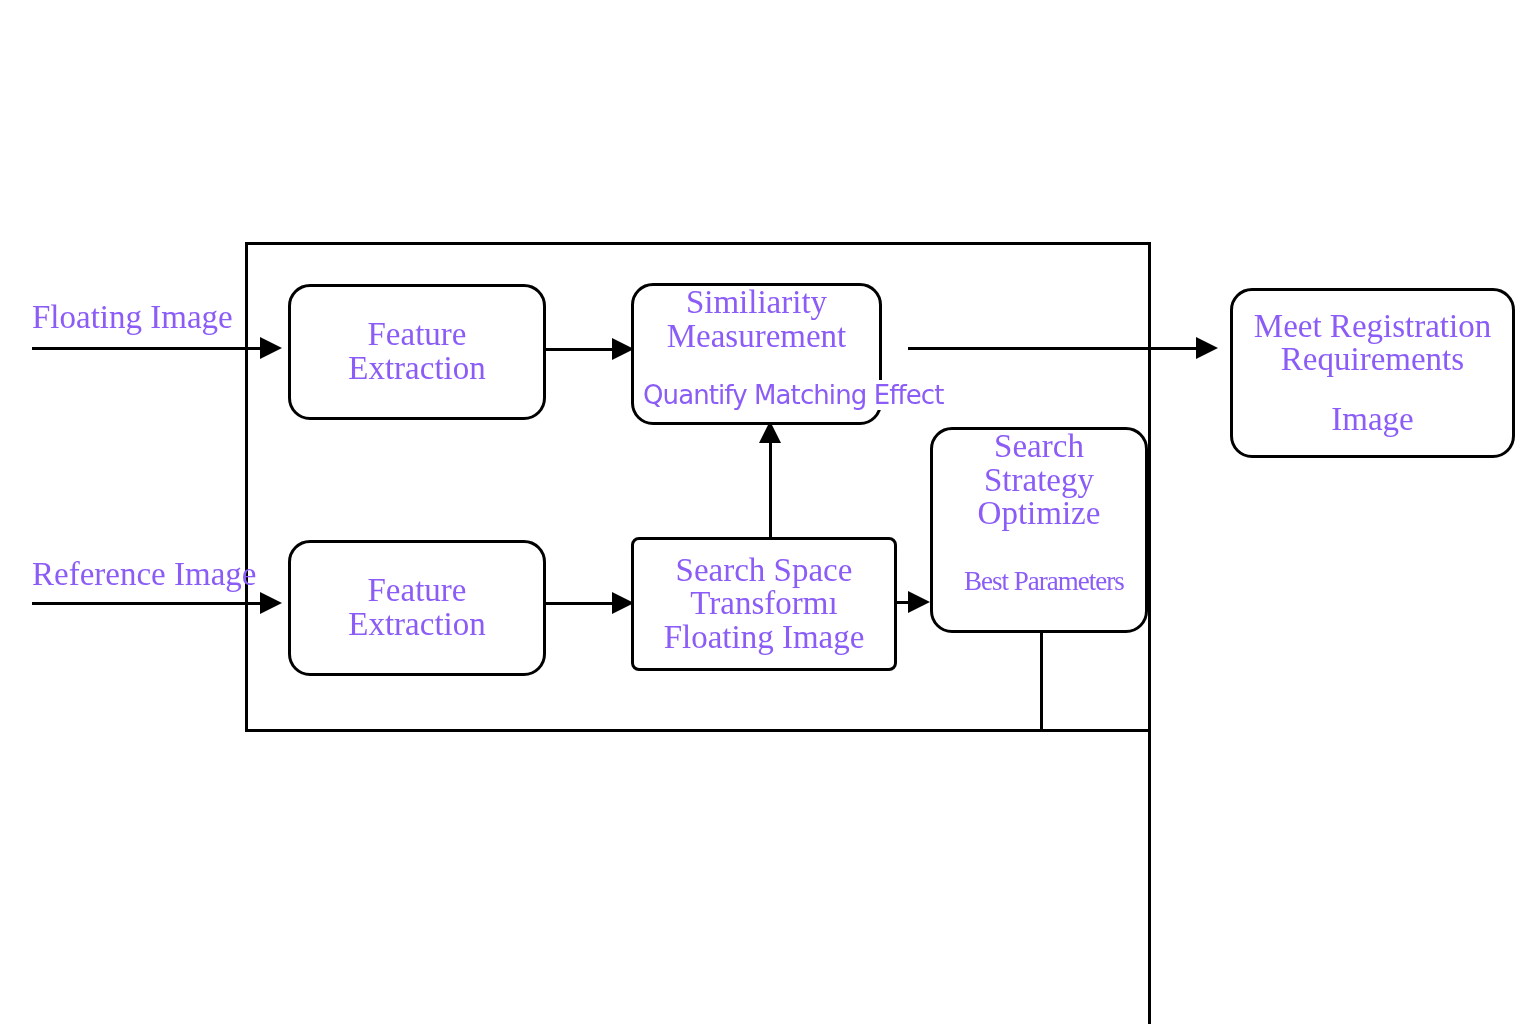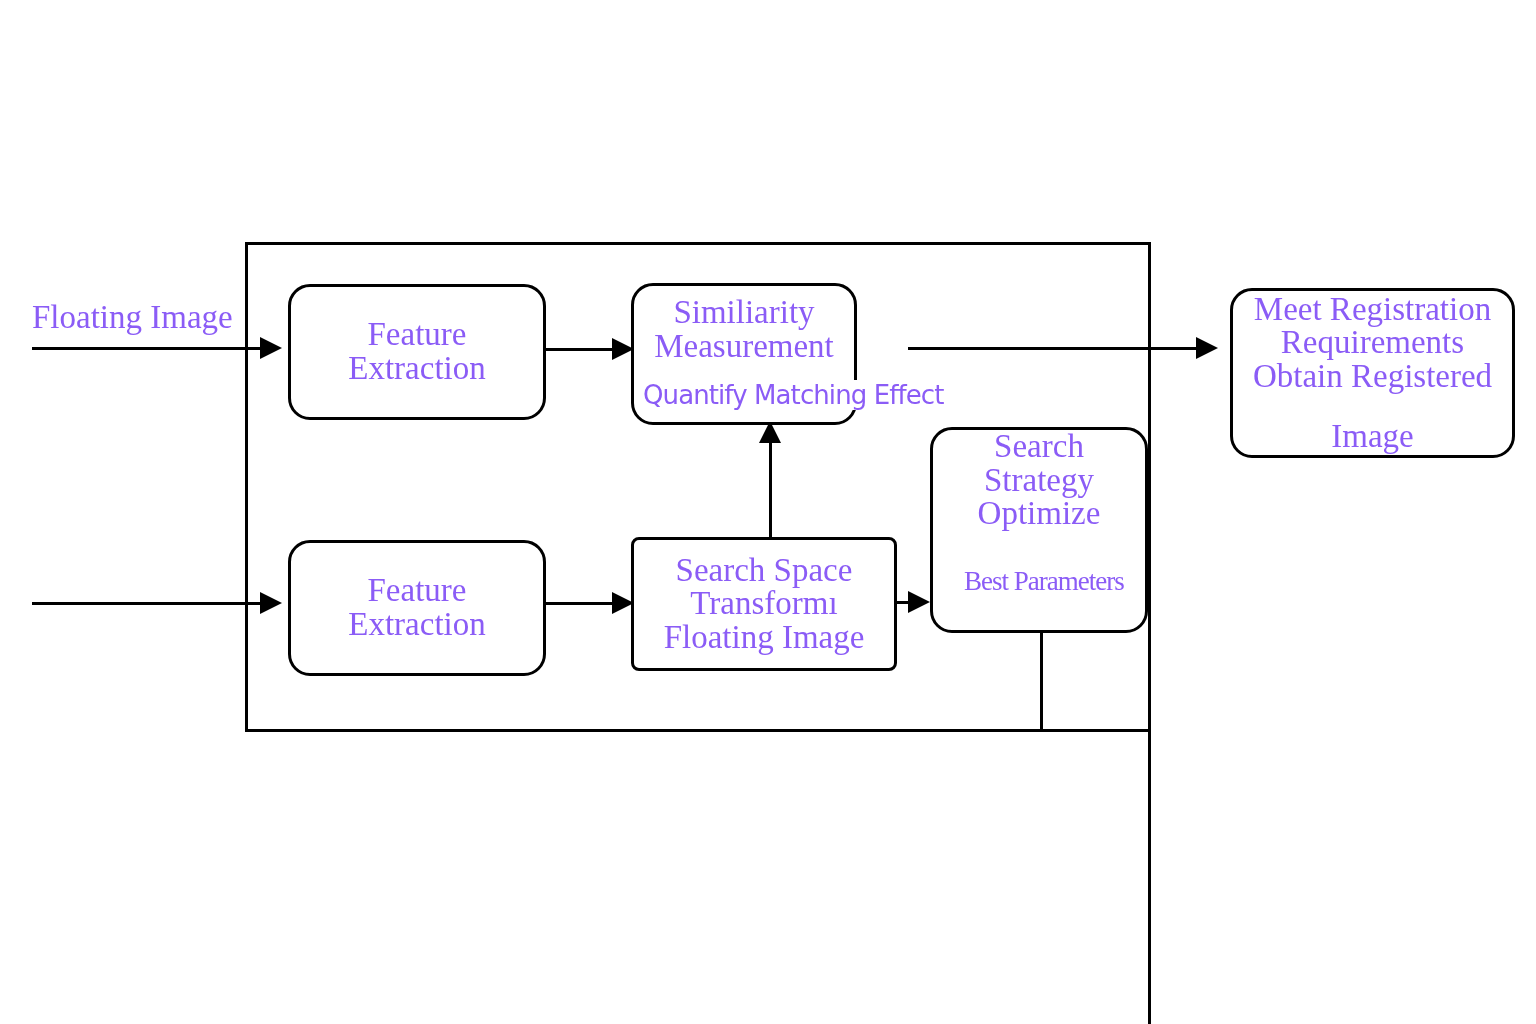--- a/index.html
+++ b/index.html
@@ -117,32 +117,33 @@
 
   <div id="outer-container"></div>
 
   <div class="vline" style="left:1148px; top:242px; height:782px;"></div>
 
   <div class="edge-label" style="left:32px; top:299px;">Floating Image</div>
 
   <div class="hline" style="left:32px; top:347px; width:230px;"></div>
   <div class="arrow-right" style="left:260px; top:337px;"></div>
 
+  <div class="edge-label" style="left:32px; top:556px;">Reference Image</div>
   <div class="hline" style="left:32px; top:602px; width:230px;"></div>
   <div class="arrow-right" style="left:260px; top:592px;"></div>
 
   <div class="node" style="left:288px; top:284px; width:258px; height:136px;">
     <span class="ln serif-line">Feature</span>
     <span class="ln serif-line">Extraction</span>
   </div>
 
   <div class="hline" style="left:546px; top:348px; width:70px;"></div>
   <div class="arrow-right" style="left:612px; top:338px;"></div>
 
-  <div class="node" style="left:631px; top:283px; width:226px; height:142px; justify-content:flex-start; padding-top:10px;">
+  <div class="node" style="left:631px; top:283px; width:251px; height:142px; justify-content:flex-start; padding-top:0;">
     <span class="ln serif-line">Similiarity</span>
     <span class="ln serif-line">Measurement</span>
   </div>
   <div class="overflow-sub" style="left:643px; top:380px; font-size:26px; letter-spacing:-0.9px;">Quantify Matching Effect</div>
 
   <div class="hline" style="left:908px; top:347px; width:302px;"></div>
   <div class="arrow-right" style="left:1196px; top:337px;"></div>
 
   <div class="node" style="left:288px; top:540px; width:258px; height:136px;">
     <span class="ln serif-line">Feature</span>
@@ -169,17 +170,16 @@
     <span class="ln serif-line">Strategy</span>
     <span class="ln serif-line">Optimize</span>
   </div>
   <div class="overflow-sub" style="left:964px; top:566px; font-size:27px; letter-spacing:-1px; font-family:Liberation Serif, serif;">Best Parameters</div>
 
   <div class="vline" style="left:1040px; top:633px; height:98px;"></div>
 
   <div class="node" style="left:1230px; top:288px; width:285px; height:170px;">
     <span class="ln serif-line">Meet Registration</span>
     <span class="ln serif-line">Requirements</span>
-    <span class="ln serif-line">Obtain Registered</span>
     <span class="ln serif-line" style="margin-top:26px;">Image</span>
   </div>
 
 </div>
 
 </body></html>

